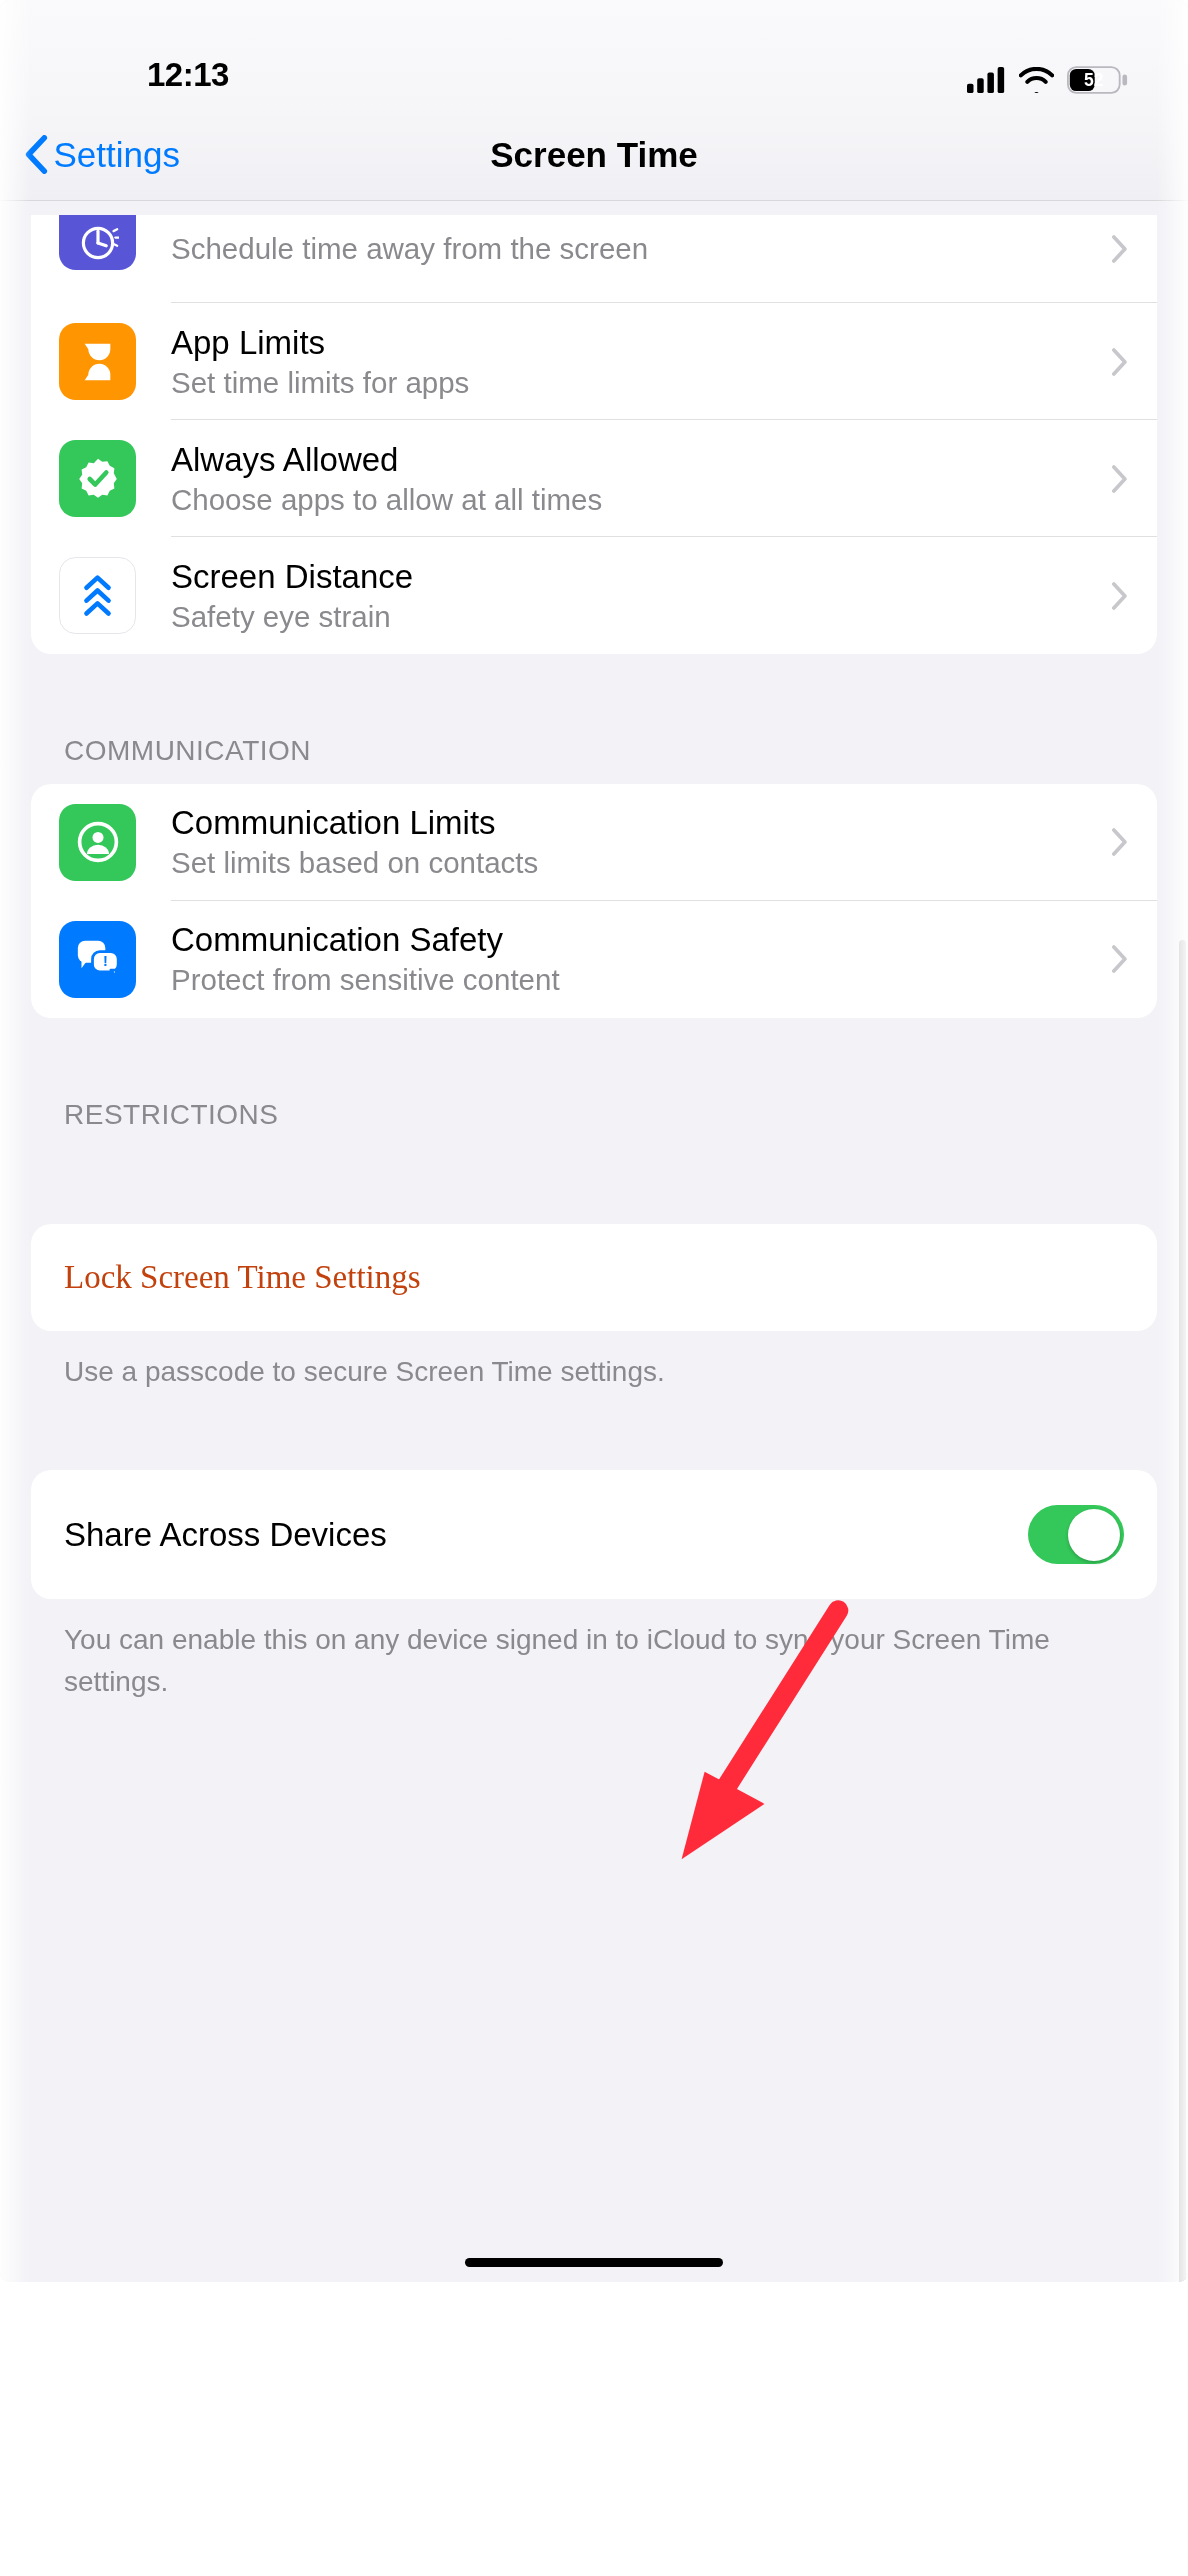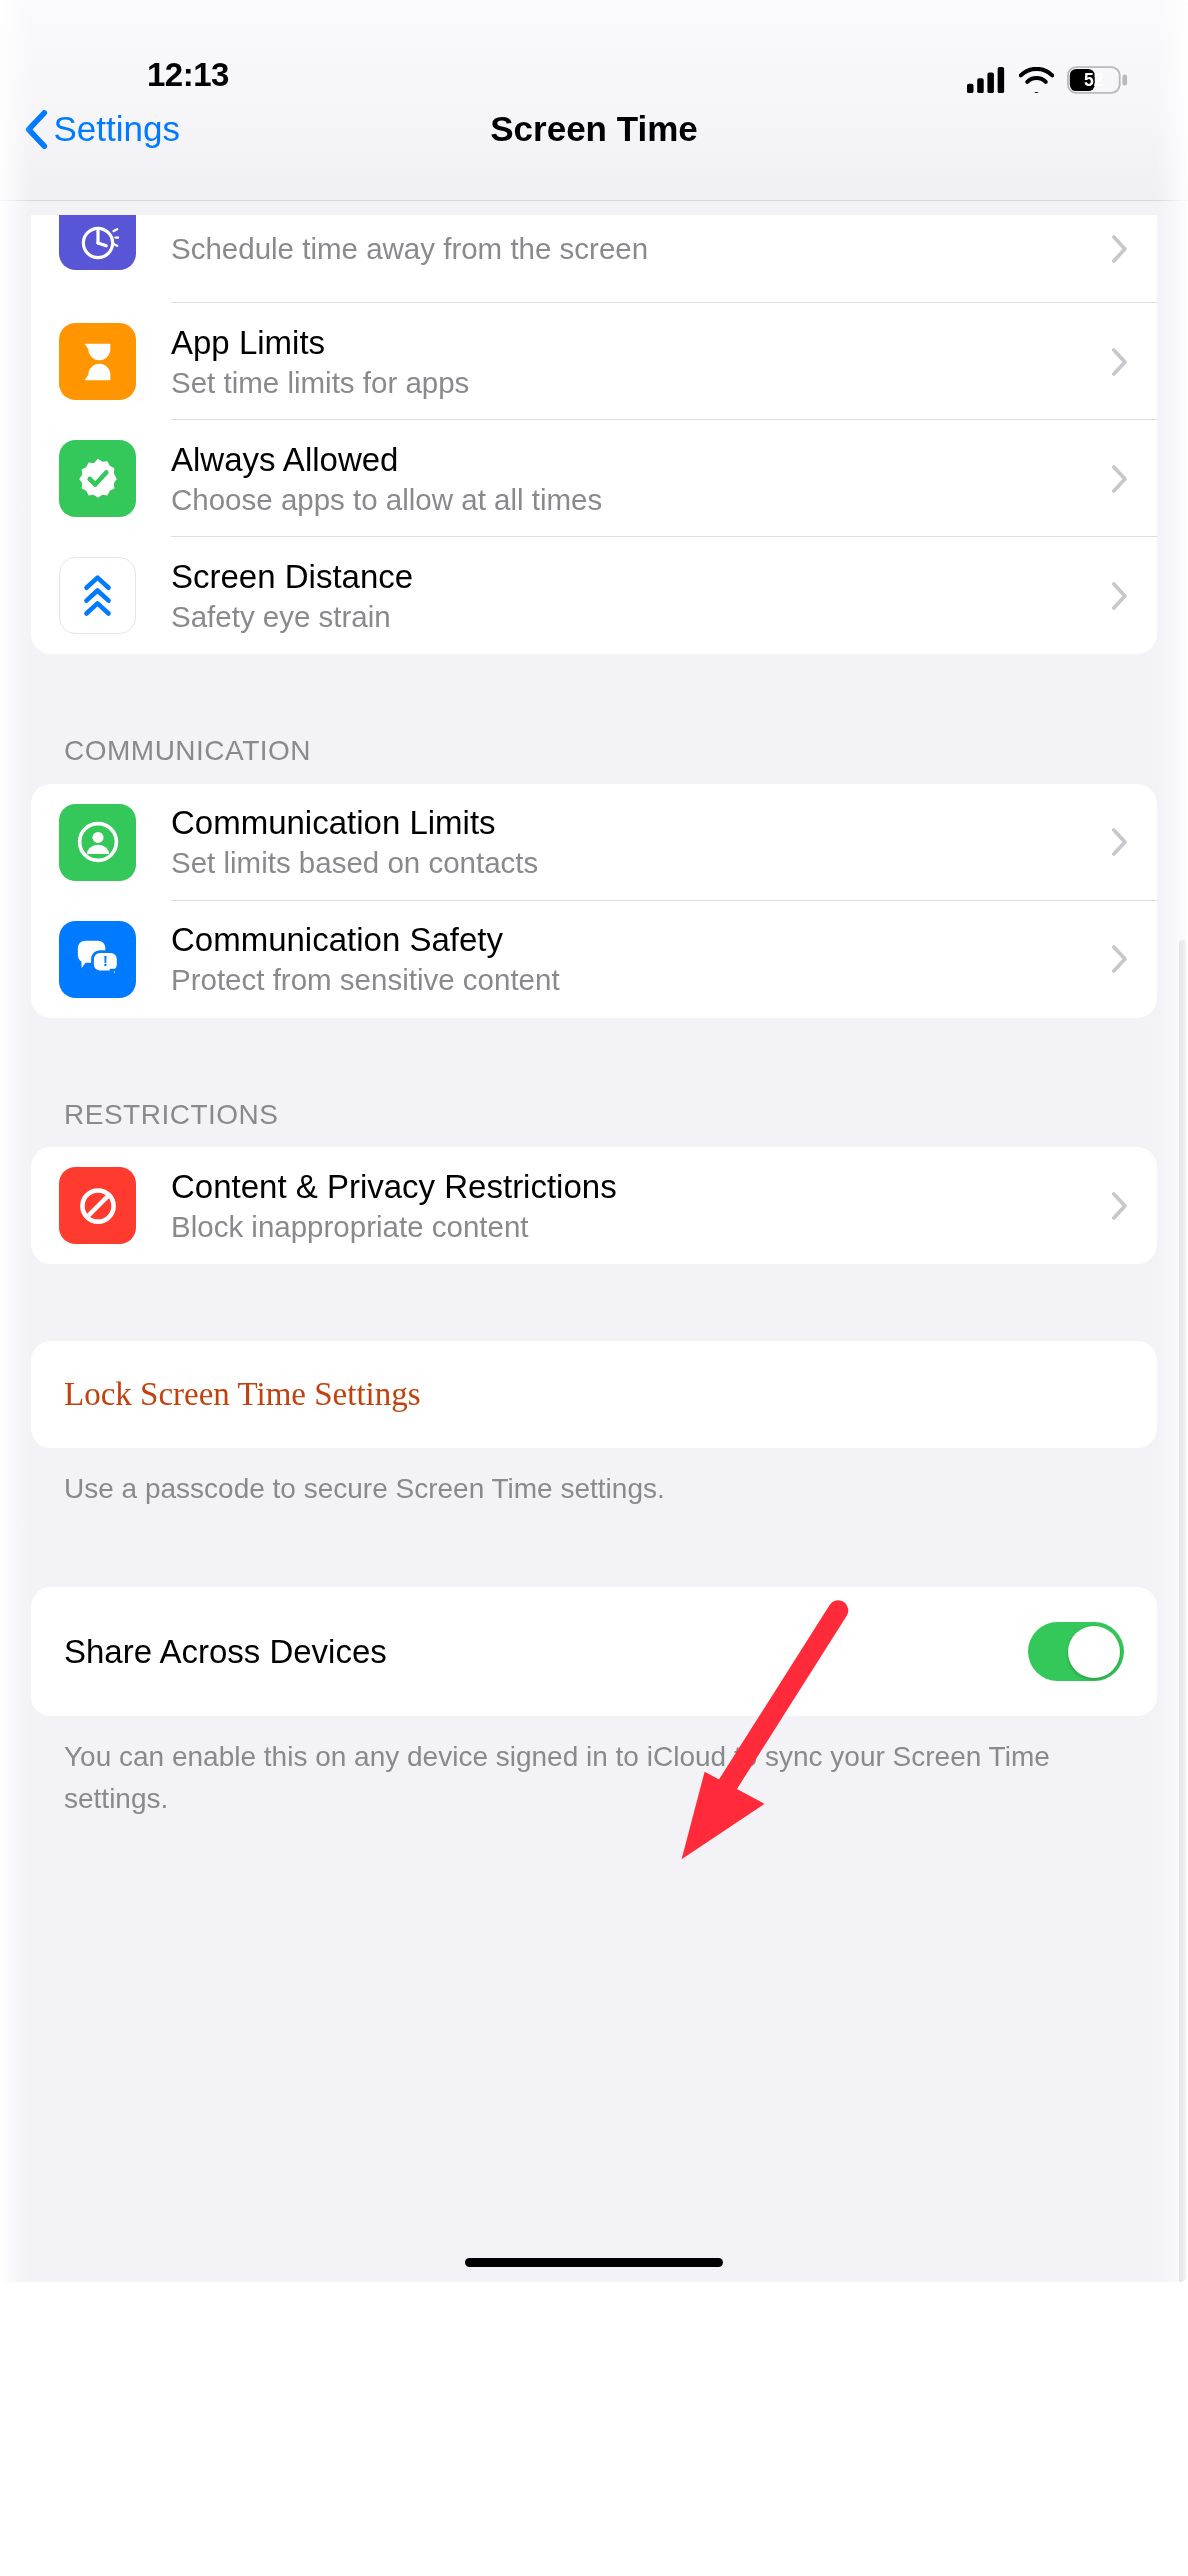--- a/index.html
+++ b/index.html
@@ -38,21 +38,21 @@
     padding-right: 5.5px;
     text-align: right;
   }
   .statusbar svg { display: block; }
 
   
   .navbar {
     position: relative;
     height: 92px;
     display: flex;
-    align-items: flex-start;
+    align-items: center;
     justify-content: center;
     border-bottom: 0.9px solid rgba(0,0,0,0.12);
     background: linear-gradient(#f6f6f9, #f0f0f4);
   }
   .navbar .back {
     position: absolute;
     left: 24px;
     display: flex;
     align-items: center;
     gap: 5.5px;
@@ -353,37 +353,20 @@
           <div class="title-line">Communication Safety</div>
           <div class="sub-line">Protect from sensitive content</div>
         </div>
         <svg class="chevron" width="16.6" height="28" viewBox="0 0 18 30">
             <polyline points="2,2 14,15 2,28" fill="none" stroke="currentColor" stroke-width="4" stroke-linecap="round" stroke-linejoin="round"></polyline>
           </svg>
       </div>
     </div>
 
     <div class="section-header">RESTRICTIONS</div>
-    <div class="group">
-      <div class="row">
-        <div class="icon-wrap bg-red">
-          <svg width="44" height="44" viewBox="0 0 48 48">
-            <circle cx="24" cy="24" r="17" fill="none" stroke="#fff" stroke-width="5"></circle>
-            <line x1="12" y1="36" x2="36" y2="12" stroke="#fff" stroke-width="5" stroke-linecap="round"></line>
-          </svg>
-        </div>
-        <div class="labels">
-          <div class="title-line">Content &amp; Privacy Restrictions</div>
-          <div class="sub-line">Block inappropriate content</div>
-        </div>
-        <svg class="chevron" width="16.6" height="28" viewBox="0 0 18 30">
-            <polyline points="2,2 14,15 2,28" fill="none" stroke="currentColor" stroke-width="4" stroke-linecap="round" stroke-linejoin="round"></polyline>
-          </svg>
-      </div>
-    </div>
 
     <div style="height:77px"></div>
     <div class="button-row">Lock Screen Time Settings</div>
     <div class="section-footer">Use a passcode to secure Screen Time settings.</div>
 
     <div style="height:77px"></div>
     <div class="toggle-row">
       <div class="label">Share Across Devices</div>
       <div class="switch">
         <div class="knob"></div>

